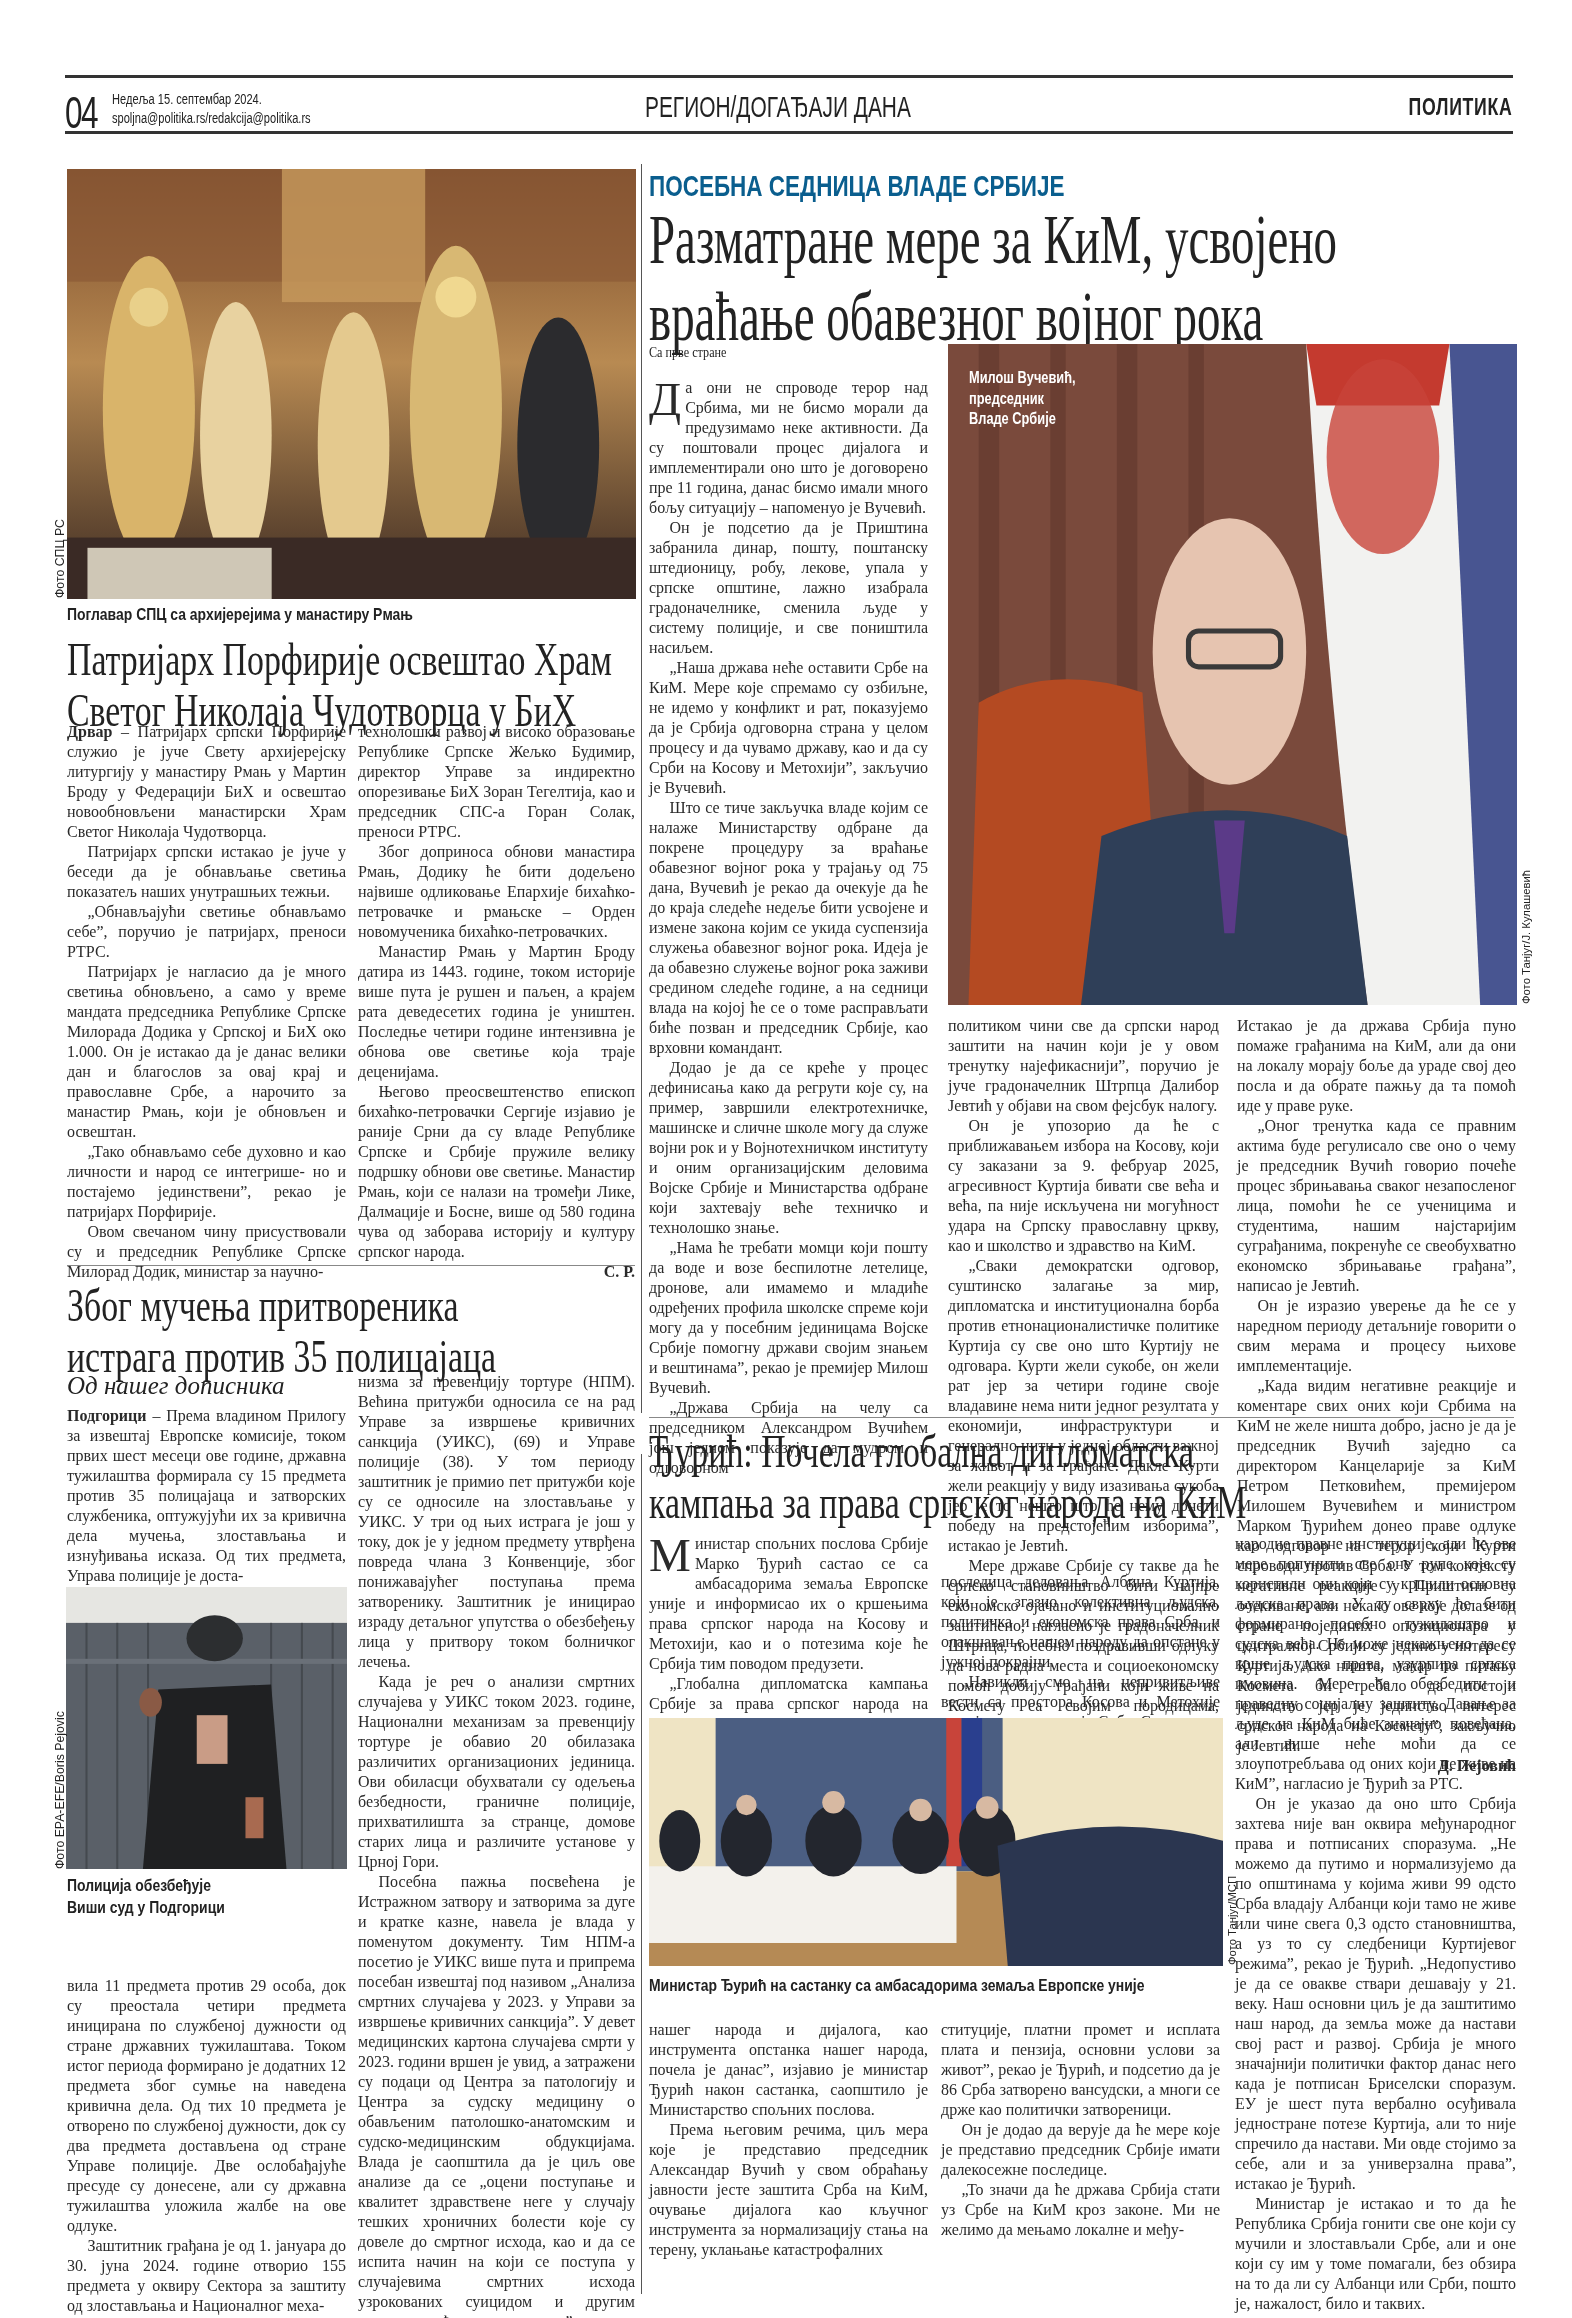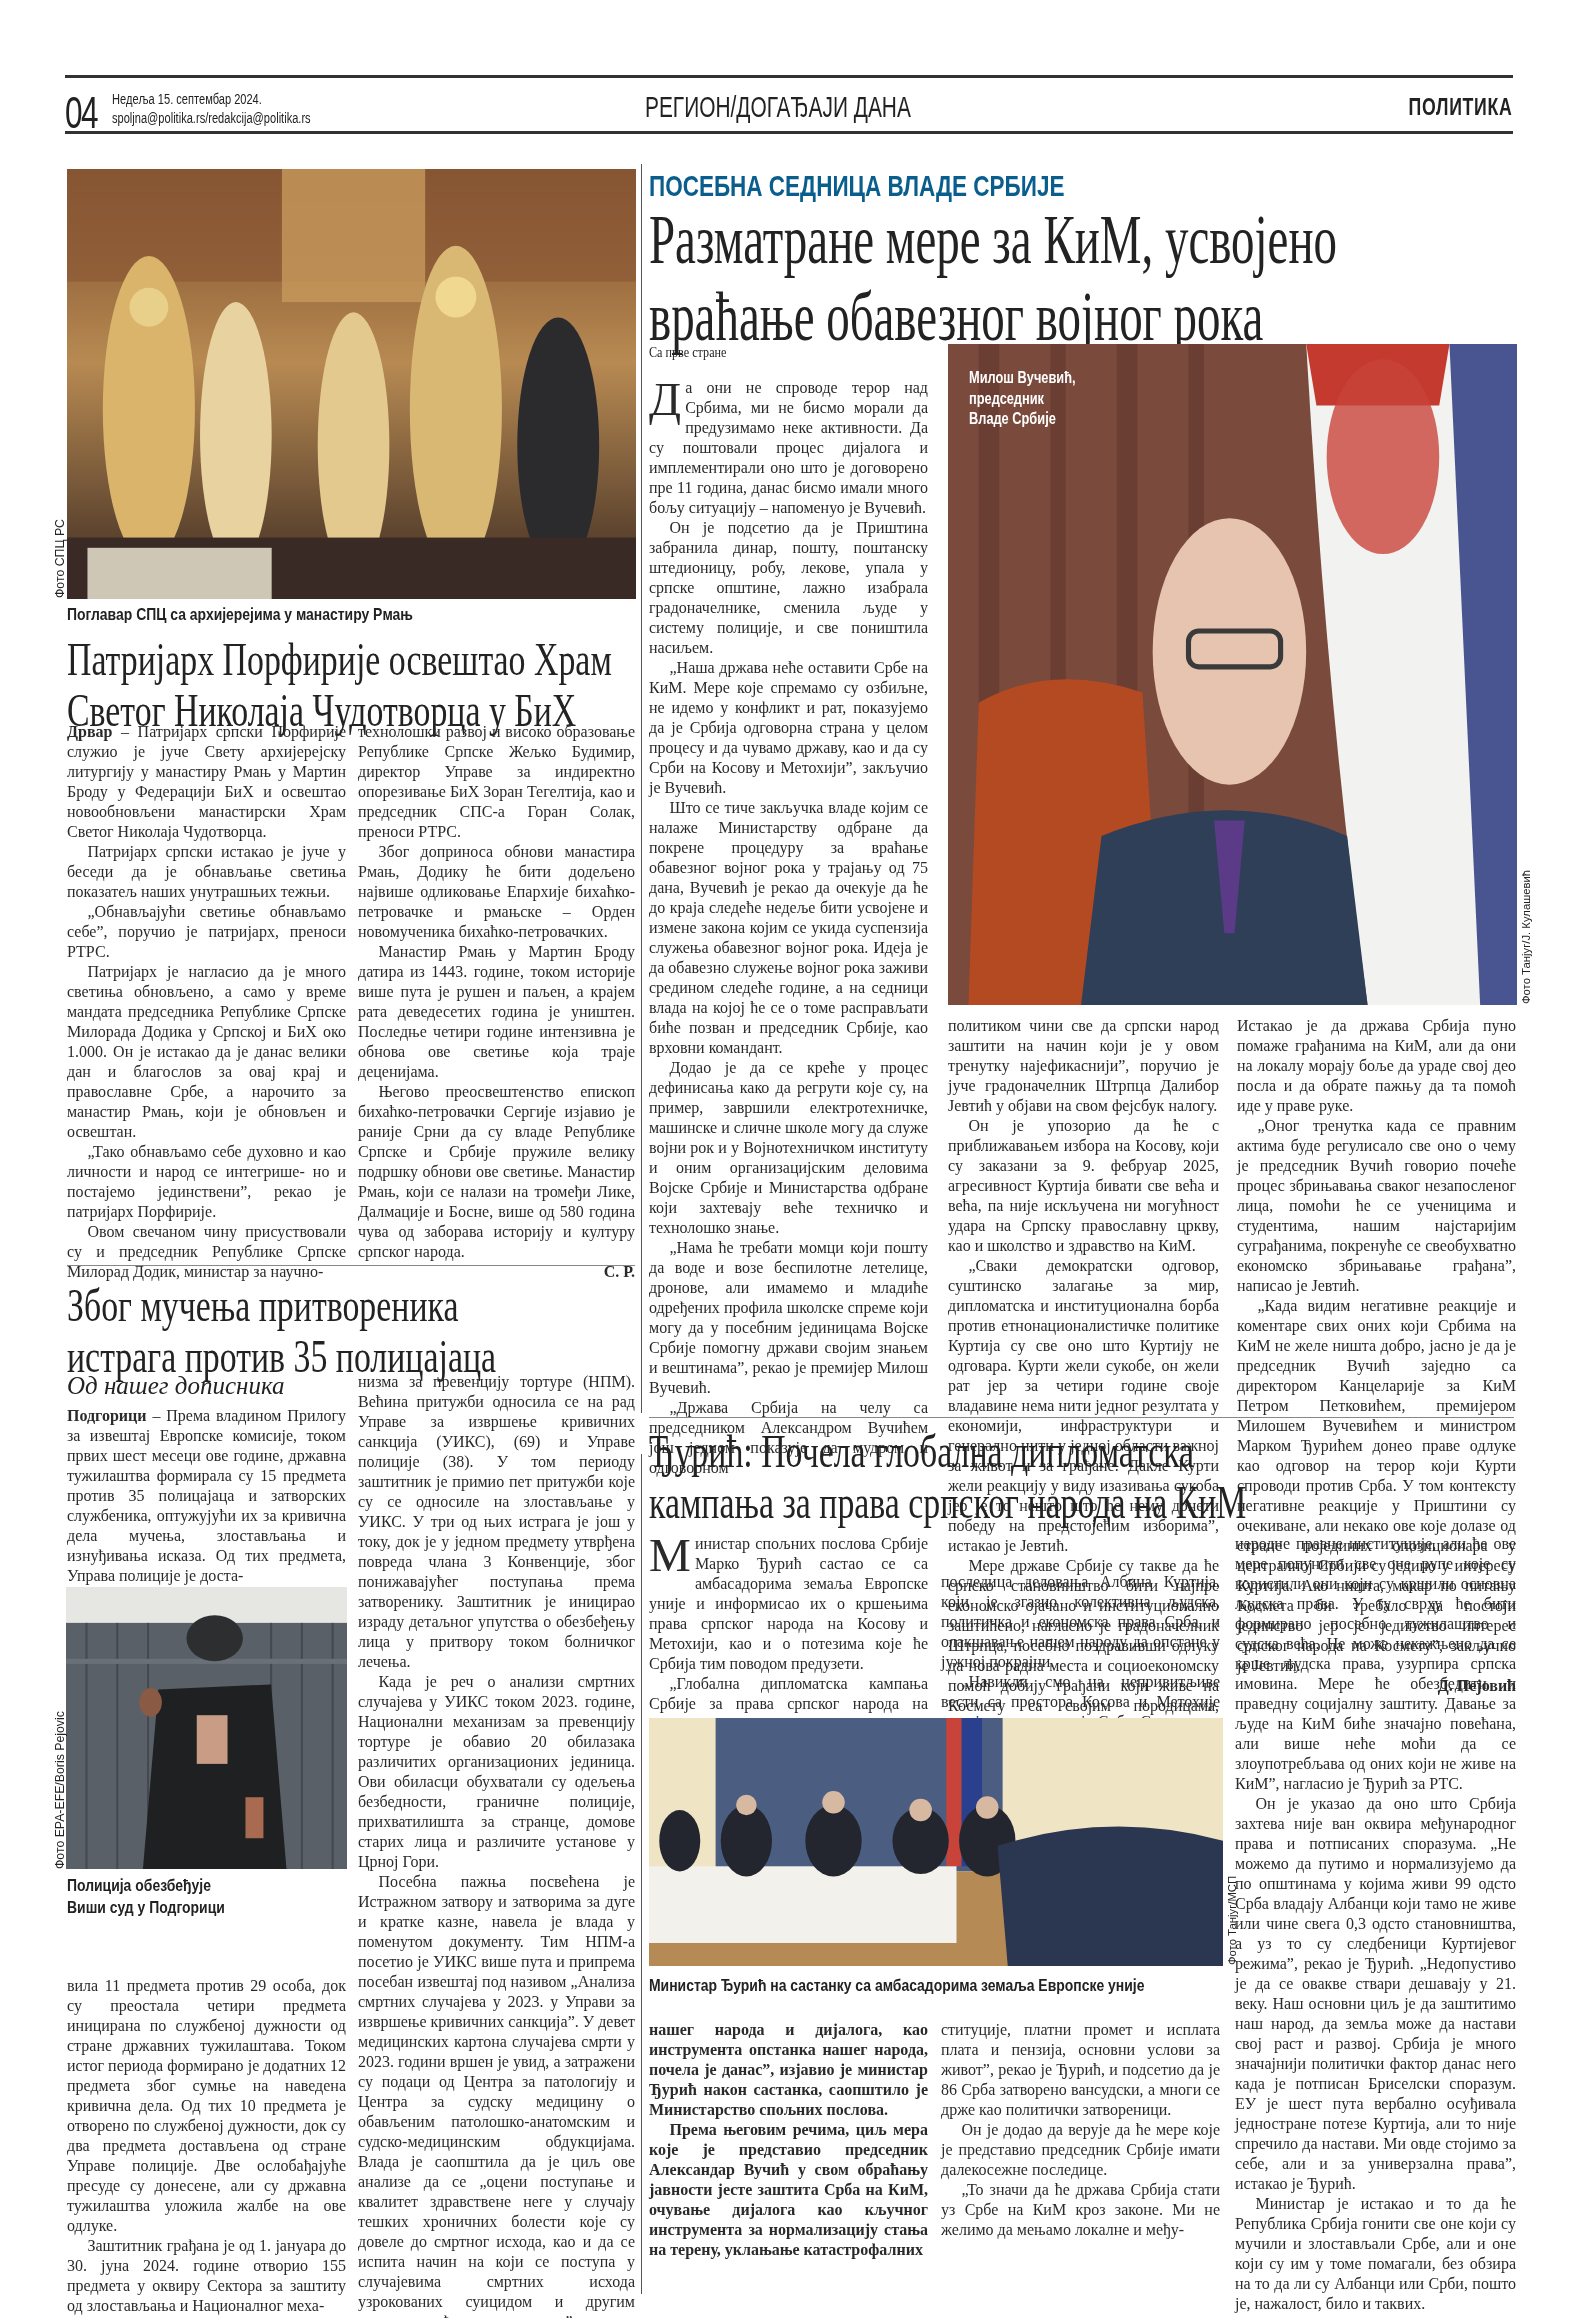--- a/index.html
+++ b/index.html
@@ -185,20 +185,21 @@
 </div>
 <div class="abs body-col" style="left:948px; top:1016px; width:271px;">
   <p class="first">политиком чини све да српски народ заштити на начин који је у овом тренутку најефикаснији”, поручио је јуче градоначелник Штрпца Далибор Јевтић у објави на свом фејсбук налогу.</p>
   <p>Он је упозорио да ће с приближавањем избора на Косову, који су заказани за 9. фебруар 2025, агресивност Куртија бивати све већа и већа, па није искључена ни могућност удара на Српску православну цркву, као и школство и здравство на КиМ.</p>
   <p>„Сваки демократски одговор, суштинско залагање за мир, дипломатска и институционална борба против етнонационалистичке политике Куртија су све оно што Куртију не одговара. Курти жели сукобе, он жели рат јер за четири године своје владавине нема нити једног резултата у економији, инфраструктури и генерално нити у једној области важној за живот и за грађане. Дакле Курти жели реакцију у виду изазивања сукоба јер је то нешто што he нему донети победу на предстојећим изборима”, истакао је Јевтић.</p>
   <p>Мере државе Србије су такве да ће српско становништво бити најпре економско ојачано и институционално заштићено, нагласио је градоначелник Штрпца, посебно поздравивши одлуку да нова радна места и социоекономску помоћ добију грађани који живе на Космету са својим породицама, посебно породице које немају нити једног запосленог.</p>
 </div>
 <div class="abs body-col" style="left:1237px; top:1016px; width:279px;">
   <p class="first">Истакао је да држава Србија пуно помаже грађанима на КиМ, али да они на локалу морају боље да ураде свој део посла и да обрате пажњу да та помоћ иде у праве руке.</p>
   <p>„Оног тренутка када се правним актима буде регулисало све оно о чему је председник Вучић говорио почеће процес збрињавања сваког незапосленог лица, помоћи ће се ученицима и студентима, нашим најстаријим суграђанима, покренуће се свеобухватно економско збрињавање грађана”, написао је Јевтић.</p>
+  <p>Он је изразио уверење да ће се у наредном периоду детаљније говорити о свим мерама и процесу њихове имплементације.</p>
   <p>„Када видим негативне реакције и коментаре свих оних који Србима на КиМ не желе ништа добро, јасно је да је председник Вучић заједно са директором Канцеларије за КиМ Петром Петковићем, премијером Милошем Вучевићем и министром Марком Ђурићем донео праве одлуке као одговор на терор који Курти спроводи против Срба. У том контексту негативне реакције у Приштини су очекиване, али некако ове које долазе од стране појединих опозиционара у централној Србији су једино у интересу Куртија. Ако ништа, макар по питању Космета би требало да постоји јединство јер је јединство интерес српског народа на Космету”, закључио је Јевтић.</p>
   <p>
       <span class="sig">Д. Пејовић</span>
     </p>
 </div>
 
 <div class="rule" style="left:649px; top:1417px; width:865px; height:1px; background:#888;"></div>
 
 <div class="abs headline h-lg" style="left:649px; top:1426px;">
   <div>Ђурић: Почела глобална дипломатска</div>
@@ -234,21 +235,21 @@
         <circle cx="190" cy="170" r="20"></circle>
         <circle cx="360" cy="165" r="22"></circle>
         <circle cx="530" cy="180" r="22"></circle>
         <circle cx="660" cy="175" r="22"></circle>
       </g>
   </svg>
 </div>
 <div class="credit abs" style="left:1226px; top:1965px; font-size:11.3px;">Фото Танјуг/МСП</div>
 <div class="abs caption" style="left:649px; top:1975px;">Министар Ђурић на састанку са амбасадорима земаља Европске уније</div>
 
-<div class="abs body-col" style="left:649px; top:2020px; width:279px;font-weight:bold;">
+<div class="abs body-col" style="left:649px; top:2020px; width:279px;">
   <p class="first">нашег народа и дијалога, као инструмента опстанка нашег народа, почела је данас”, изјавио је министар Ђурић након састанка, саопштило је Министарство спољних послова.</p>
   <p>Према његовим речима, циљ мера које је представио председник Александар Вучић у свом обраћању јавности јесте заштита Срба на КиМ, очување дијалога као кључног инструмента за нормализацију стања на терену, уклањање катастрофалних</p>
 </div>
 <div class="abs body-col" style="left:941px; top:2020px; width:279px;">
   <p class="first">ституције, платни промет и исплата плата и пензија, основни услови за живот”, рекао је Ђурић, и подсетио да је 86 Срба затворено вансудски, а многи се држе као политички затвореници.</p>
   <p>Он је додао да верује да ће мере које је представио председник Србије имати далекосежне последице.</p>
   <p>„То значи да ће држава Србија стати уз Србе на КиМ кроз законе. Ми не желимо да мењамо локалне и међу-</p>
 </div>
 <div class="abs body-col" style="left:1235px; top:1534px; width:281px;">
   <p class="first">народне правне институције, али ће ове мере попунити све оне рупе које су користили они који су кршили основна људска права. У ту сврху ће бити формирано посебно тужилаштво и судска већа. Не може некажњено да се крше људска права, узурпира српска имовина. Мере ће обезбедити и праведну социјалну заштиту. Давање за људе на КиМ биће значајно повећана, али више неће моћи да се злоупотребљава од оних који не живе на КиМ”, нагласио је Ђурић за РТС.</p>

